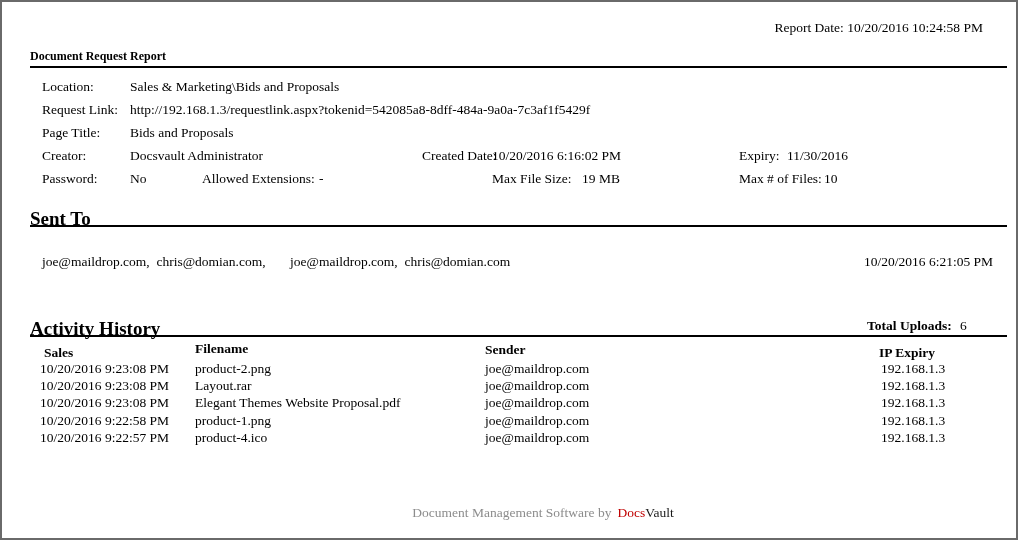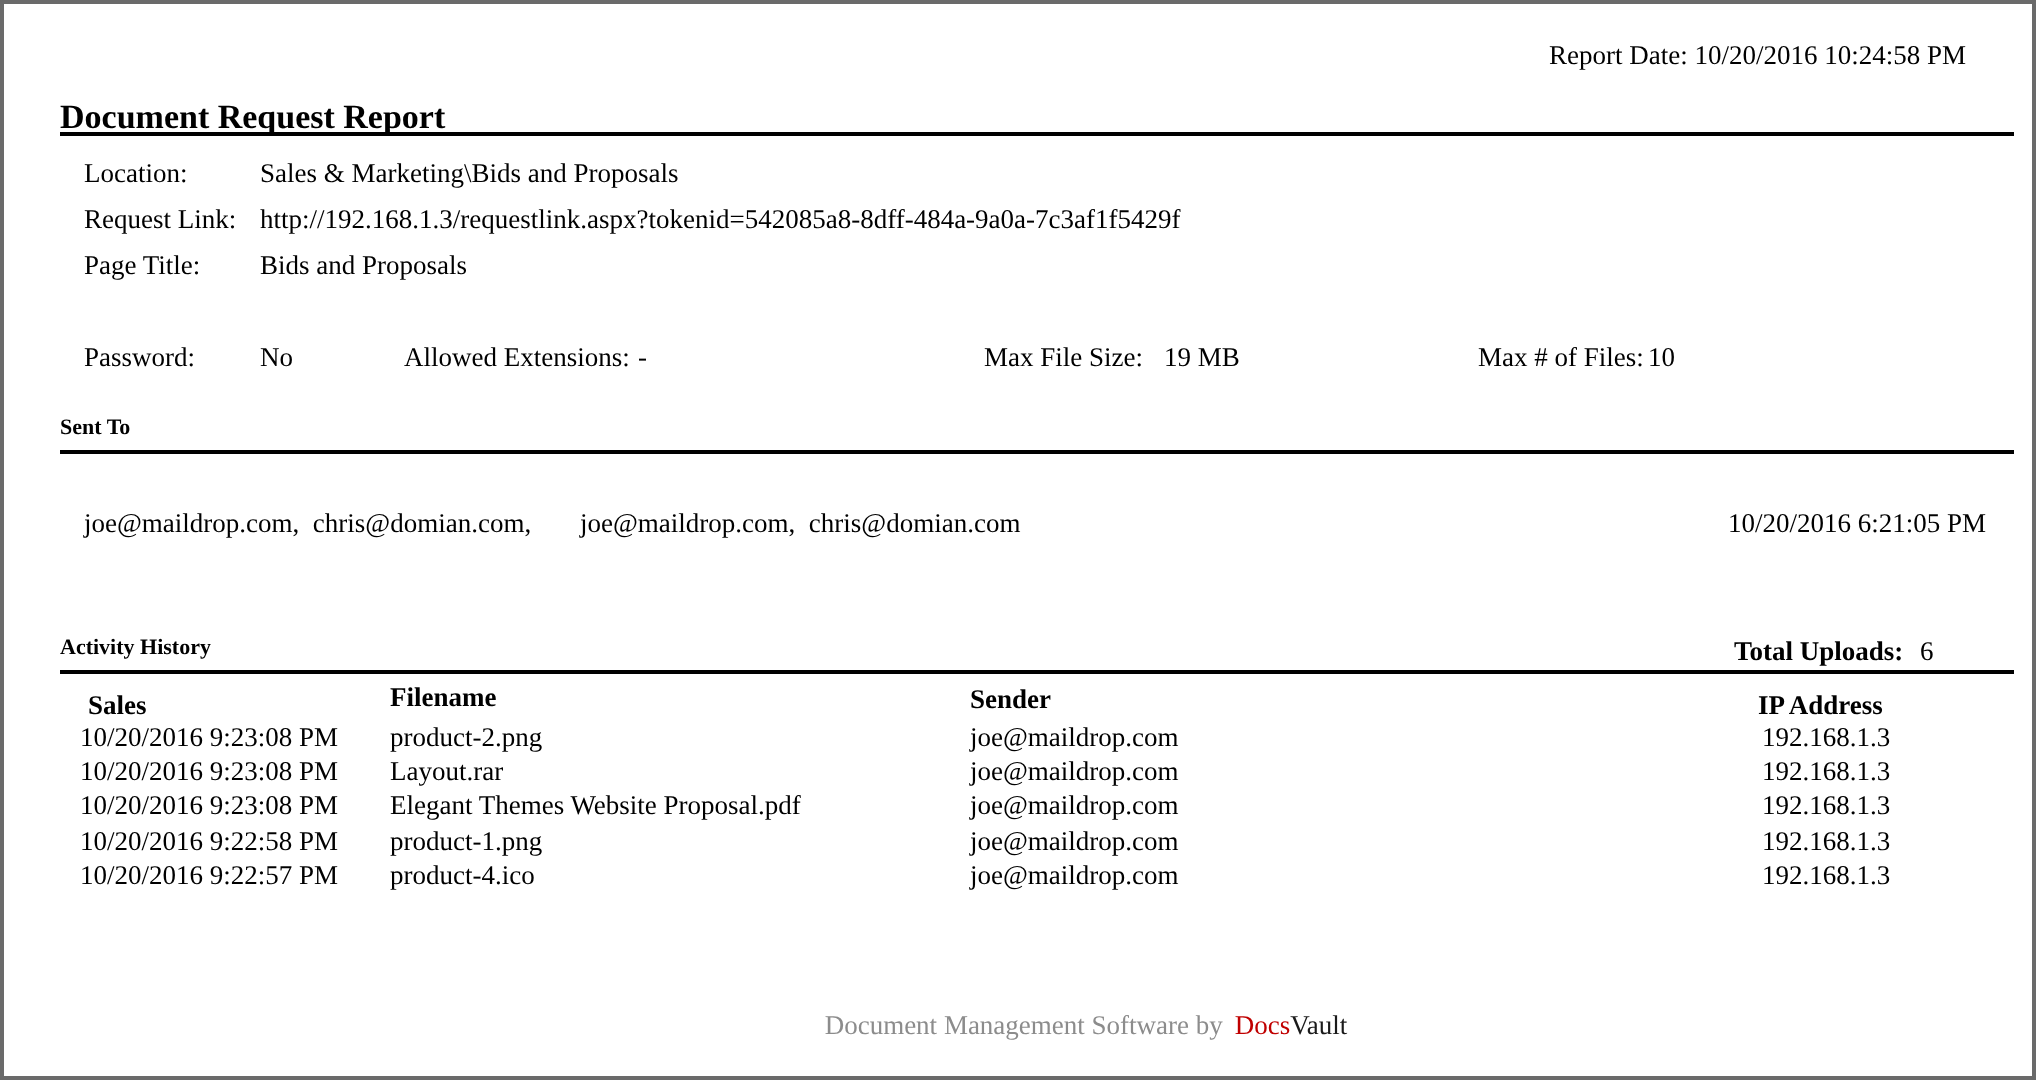--- a/index.html
+++ b/index.html
@@ -11,22 +11,22 @@
     background:#fff;
     font-family:"Liberation Serif",serif;
     color:#000;
     overflow:hidden;
   }
   .abs{position:absolute;}
   .row{position:absolute;left:0;width:100%;height:16px;font-size:13.5px;white-space:nowrap;}
   .row span{position:absolute;white-space:pre;}
   .rule{position:absolute;height:2px;background:#000;left:28px;width:977px;}
   .bold{font-weight:bold;}
-  .title{position:absolute;left:28px;top:47px;font-size:17px;font-weight:bold;margin:0;}
-  .section-head{font-size:11px;font-weight:bold;}
+  .title{position:absolute;left:28px;top:47px;font-size:12px;font-weight:bold;margin:0;}
+  .section-head{font-size:19px;font-weight:bold;}
   .report-date{position:absolute;top:18px;right:33px;font-size:13.5px;}
   .footer{position:absolute;top:503px;left:0;width:100%;text-align:center;font-size:13.5px;padding-left:34px;}
   .footer .brand{margin-left:6px;}
 </style>
 </head>
 <body>
 
 <div class="page">
 
   <div class="report-date"><span>Report Date:</span> <span>10/20/2016 10:24:58 PM</span></div>
@@ -38,20 +38,28 @@
     <span style="left:40px;">Location:</span>
     <span style="left:128px;">Sales &amp; Marketing\Bids and Proposals</span>
   </div>
   <div class="row" style="top:100px;">
     <span style="left:40px;">Request Link:</span>
     <span style="left:128px;">http://192.168.1.3/requestlink.aspx?tokenid=542085a8-8dff-484a-9a0a-7c3af1f5429f</span>
   </div>
   <div class="row" style="top:123px;text-align:right;">
     <span style="left:40px;">Page Title:</span>
     <span style="left:128px;">Bids and Proposals</span>
+  </div>
+  <div class="row" style="top:146px;">
+    <span style="left:40px;">Creator:</span>
+    <span style="left:128px;">Docsvault Administrator</span>
+    <span style="left:420px;">Created Date:</span>
+    <span style="left:490px;">10/20/2016 6:16:02 PM</span>
+    <span style="left:737px;">Expiry:</span>
+    <span style="left:785px;">11/30/2016</span>
   </div>
   <div class="row" style="top:169px;">
     <span style="left:40px;">Password:</span>
     <span style="left:128px;">No</span>
     <span style="left:200px;">Allowed Extensions:</span>
     <span style="left:317px;">-</span>
     <span style="left:490px;">Max File Size:</span>
     <span style="left:580px;">19 MB</span>
     <span style="left:737px;">Max # of Files:</span>
     <span style="left:822px;">10</span>
@@ -69,21 +77,21 @@
   <div class="abs section-head" style="top:316px;left:28px;">Activity History</div>
   <div class="row" style="top:316px;">
     <span class="bold" style="left:865px;">Total Uploads:</span>
     <span style="left:958px;">6</span>
   </div>
   <div class="rule" style="top:333px;"></div>
   <div class="row bold" style="top:339px;">
     <span style="left:42px;top:4px;">Sales</span>
     <span style="left:193px;">Filename</span>
     <span style="left:483px;top:1px;">Sender</span>
-    <span style="left:877px;top:4px;">IP Address</span>
+    <span style="left:877px;top:4px;">IP Expiry</span>
   </div>
 
   <div class="row" style="top:359px;">
     <span style="left:38px;">10/20/2016 9:23:08 PM</span>
     <span style="left:193px;">product-2.png</span>
     <span style="left:483px;">joe@maildrop.com</span>
     <span style="left:879px;">192.168.1.3</span>
   </div>
   <div class="row" style="top:376px;">
     <span style="left:38px;">10/20/2016 9:23:08 PM</span>

